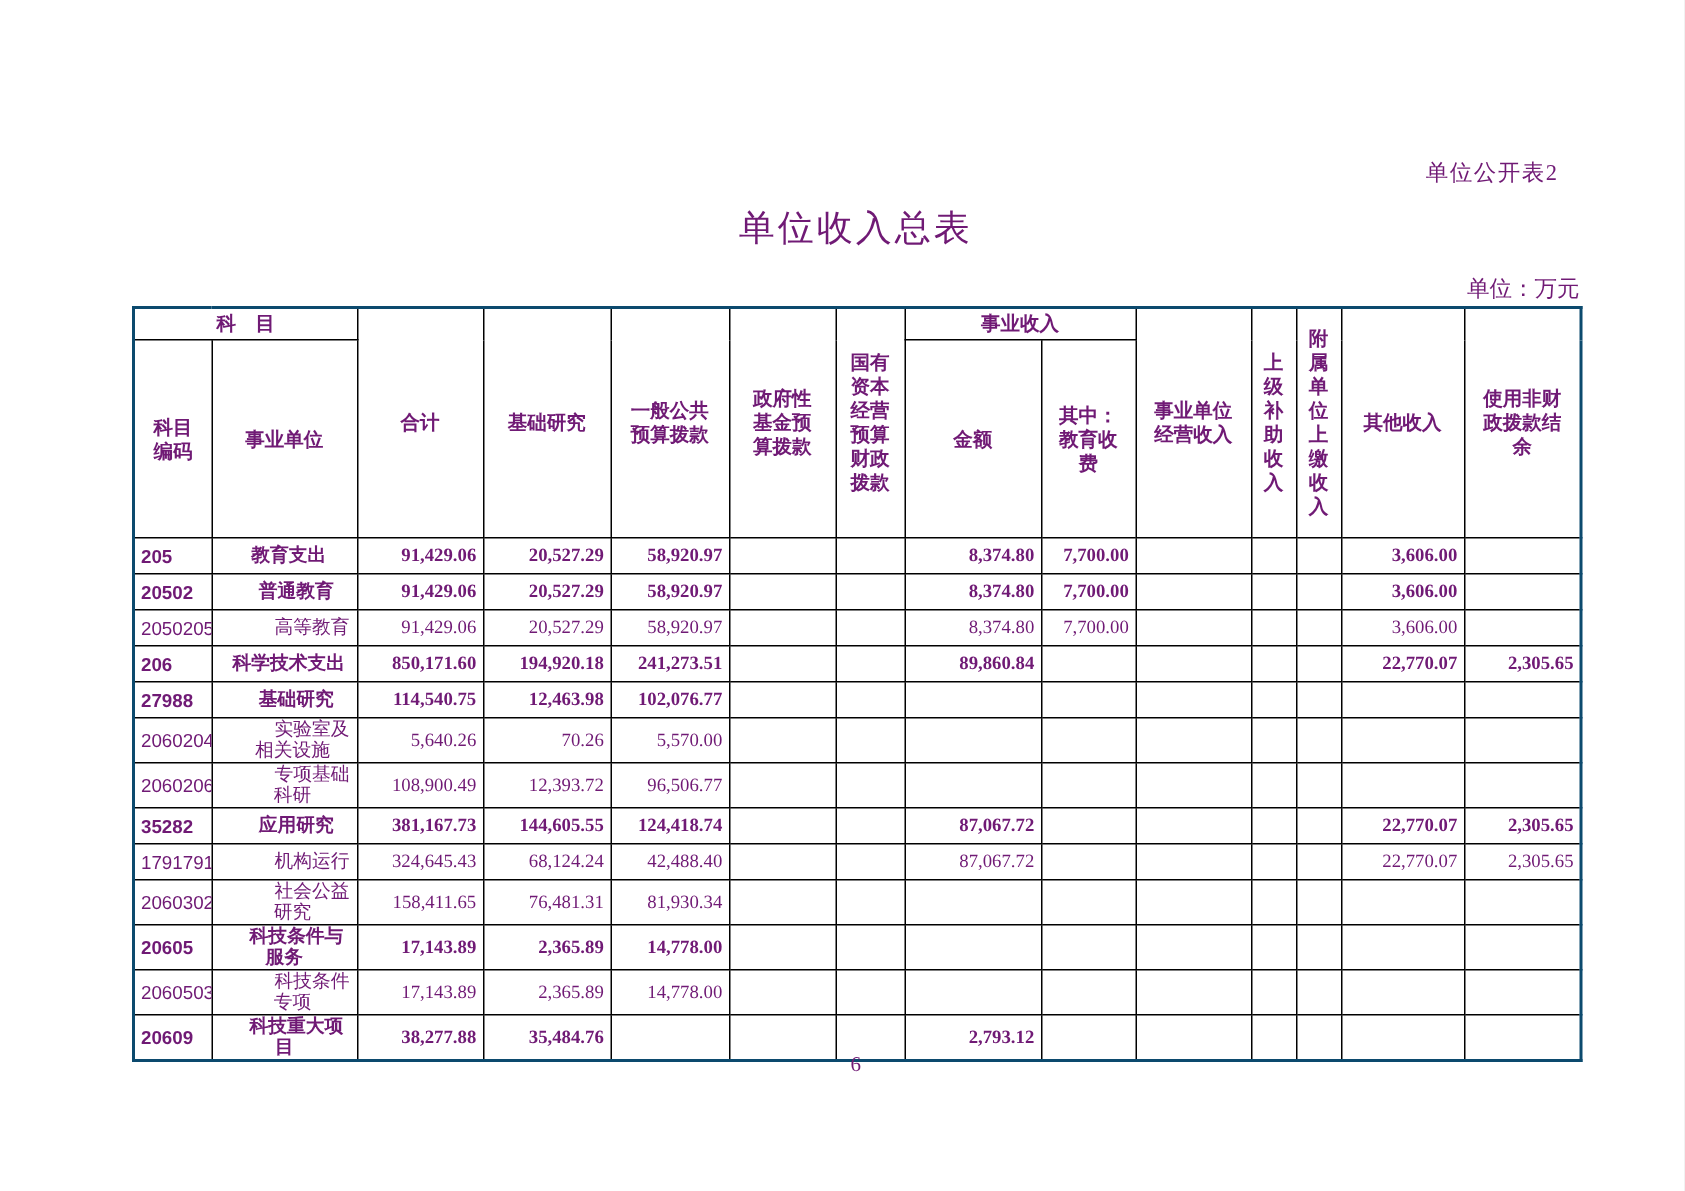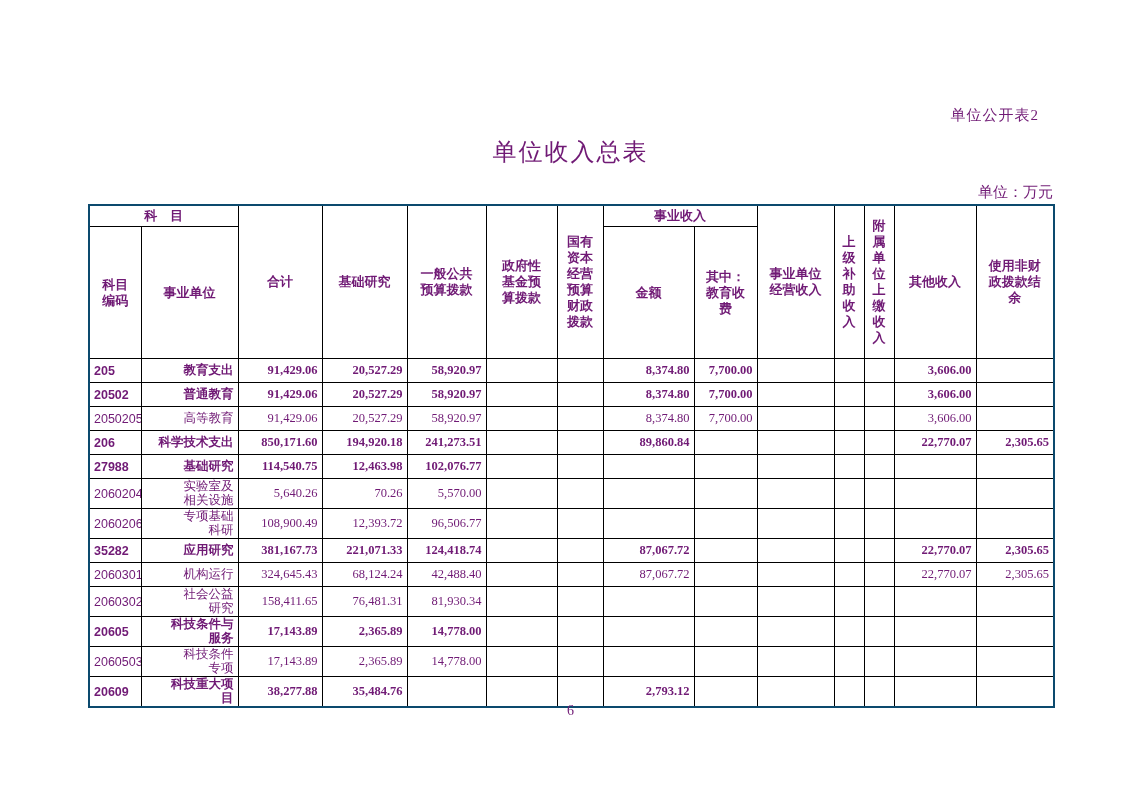--- a/index.html
+++ b/index.html
@@ -70,21 +70,21 @@
     vertical-align: middle;
     padding: 1px 4px;
   }
   td.code {
     font-size: 11.5px;
     text-align: left;
     padding-left: 4px;
     font-family: Liberation Sans, sans-serif;
   }
   td.name {
-    text-align: right;
+    text-align: center;
     line-height: 13.5px;
     word-break: break-all;
     font-size: 12px;
   }
   td.name.lvl1 { text-indent: 6px; }
   td.name.lvl2 { text-indent: 16px; }
   td.name.lvl3 { text-indent: 26px; padding-left: 15px; }
   td.num {
     text-align: right;
     padding-right: 6px;
@@ -286,34 +286,34 @@
           <td class="num"></td>
           <td class="num"></td>
           <td class="num"></td>
           <td class="num"></td>
           <td class="num"></td>
         </tr>
         <tr class="bold">
           <td class="code">35282</td>
           <td class="name lvl2">应用研究</td>
           <td class="num">381,167.73</td>
-          <td class="num">221,071.33</td>
+          <td class="num">144,605.55</td>
           <td class="num">124,418.74</td>
           <td class="num"></td>
           <td class="num"></td>
           <td class="num">87,067.72</td>
           <td class="num"></td>
           <td class="num"></td>
           <td class="num"></td>
           <td class="num"></td>
           <td class="num">22,770.07</td>
           <td class="num">2,305.65</td>
         </tr>
         <tr>
-          <td class="code">2060301</td>
+          <td class="code">1791791</td>
           <td class="name lvl3">机构运行</td>
           <td class="num">324,645.43</td>
           <td class="num">68,124.24</td>
           <td class="num">42,488.40</td>
           <td class="num"></td>
           <td class="num"></td>
           <td class="num">87,067.72</td>
           <td class="num"></td>
           <td class="num"></td>
           <td class="num"></td>

